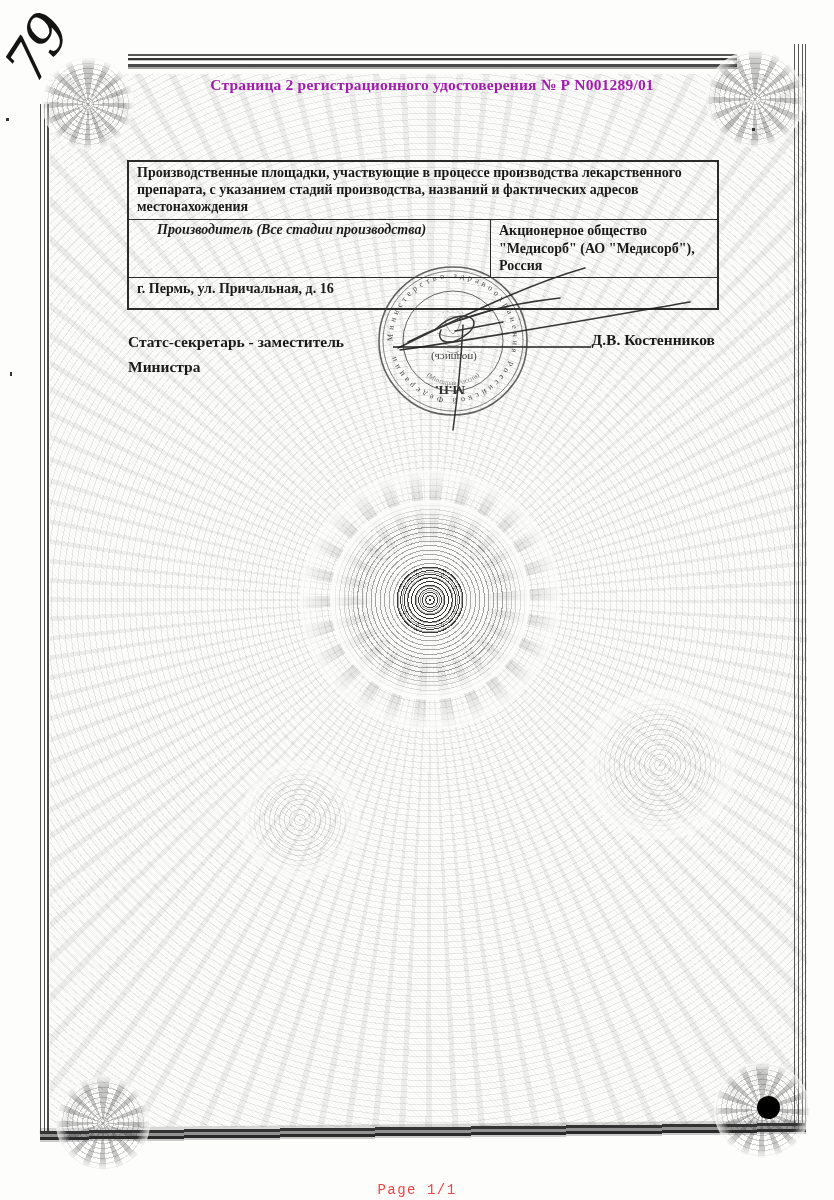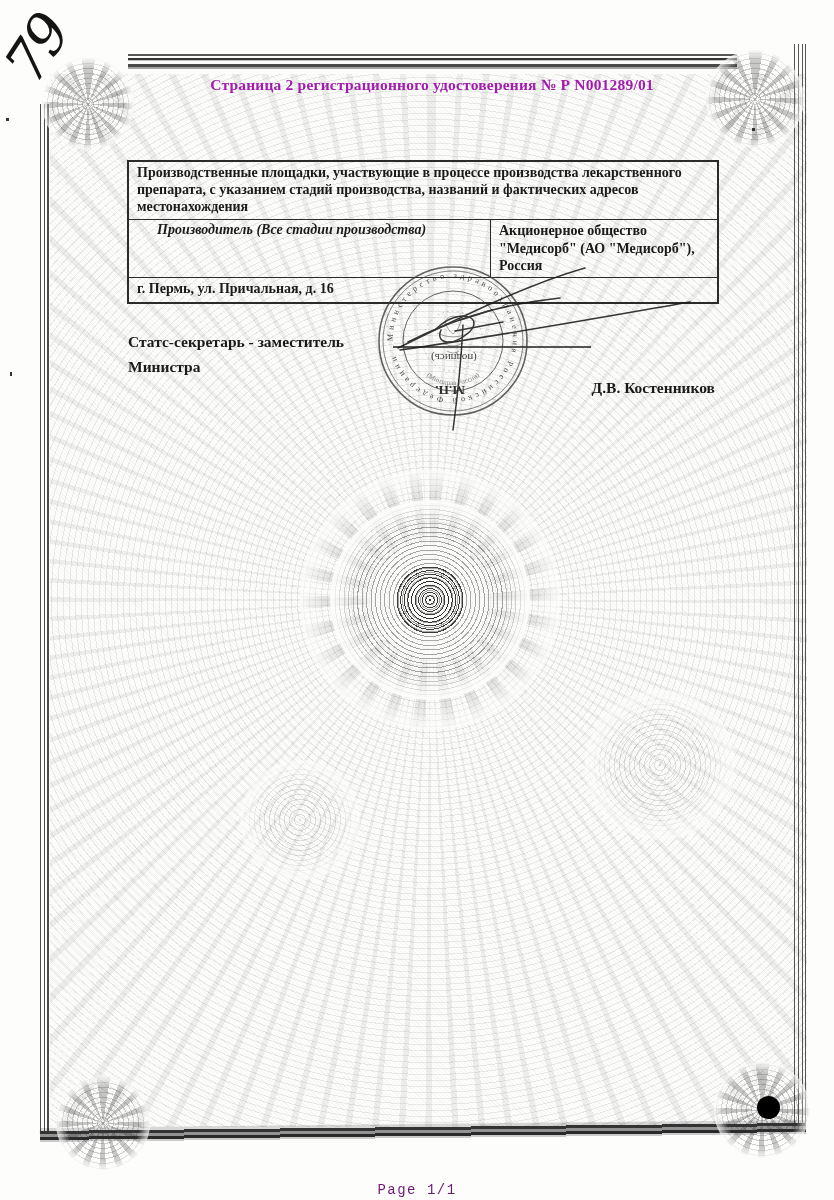--- a/index.html
+++ b/index.html
@@ -79,31 +79,31 @@
     font-size:15.5px; font-weight:600; letter-spacing:.2px; color:#a21caf;
   }
   .prod-table {
     position:absolute; left:127px; top:160px; width:592px;
     border:2px solid #2b2b2b; font-size:14px; box-sizing:border-box;
   }
   .t-head { padding:2px 8px 4px; font-weight:700; line-height:1.22; border-bottom:1.5px solid #2b2b2b; }
   .t-row2 { display:flex; border-bottom:1.5px solid #2b2b2b;padding-left:20px; }
   .t-cell-l { width:342px; box-sizing:border-box; padding:2px 8px; font-weight:700; font-style:italic; border-right:1.5px solid #2b2b2b; }
   .t-cell-r { flex:1; padding:2px 8px; font-weight:600; line-height:1.25; }
-  .t-row3 { padding:3px 8px 5px; font-weight:600; }
+  .t-row3 { padding:3px 8px 11px; font-weight:600; }
   .sig-title { position:absolute; left:128px; top:330px; width:262px; font-weight:700; font-size:15.5px; line-height:1.6; }
-  .sig-name  { position:absolute; left:540px; top:331px; width:175px; text-align:right; font-weight:700; font-size:15.5px;margin-top:48px; }
+  .sig-name  { position:absolute; left:540px; top:331px; width:175px; text-align:right; font-weight:700; font-size:15.5px; }
   .sig-line  { position:absolute; left:393px; top:346px; width:198px; height:2px; background:#2a2a2a; opacity:.8; }
   .sig-podpis{ position:absolute; left:408px; top:352px; width:92px; text-align:center; font-size:11px; transform:rotate(180deg); opacity:.85; }
   .sig-mp    { position:absolute; left:418px; top:382px; width:64px; text-align:center; font-size:13.5px; font-weight:700; transform:rotate(180deg); opacity:.9; }
   .stamp-svg   { position:absolute; left:375px; top:263px; width:156px; height:156px; }
   .scrawl-svg  { position:absolute; left:365px; top:235px; width:350px; height:210px; }
   .page-footer {
     position:absolute; left:0; top:1182px; width:834px; text-align:center;
-    font-family:"Liberation Mono", monospace; font-size:14px; letter-spacing:1.5px; color:#701a75;
+    font-family:"Liberation Mono", monospace; font-size:14px; letter-spacing:1.5px; color:#ef4444;
   }
   .speck { position:absolute; background:#333; }
 </style>
 </head>
 <body>
 
 <div class="page">
 
   <div class="bg-guilloche"></div>
   <div class="flower"></div>

